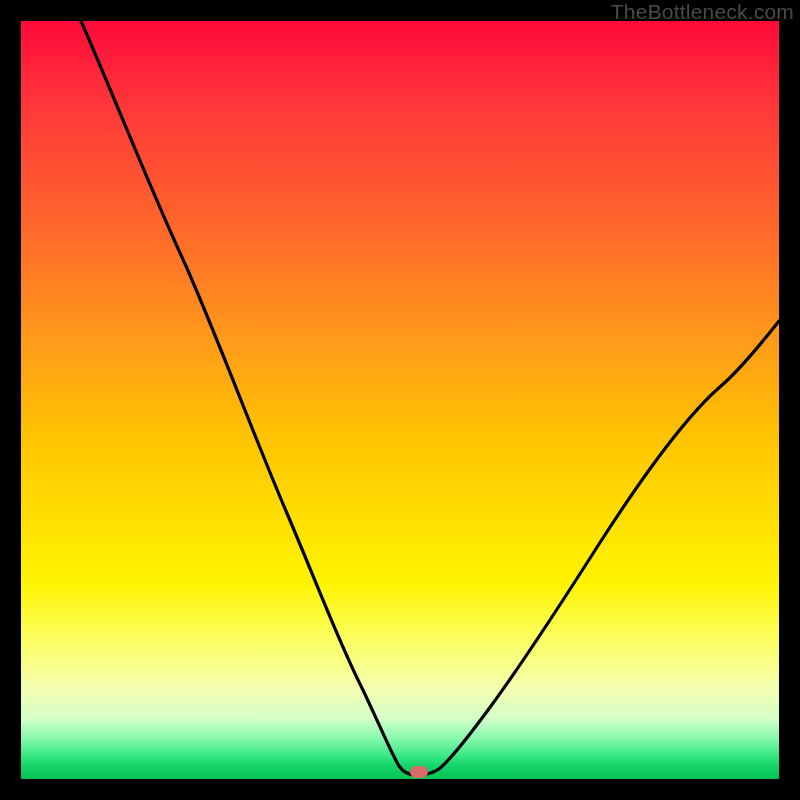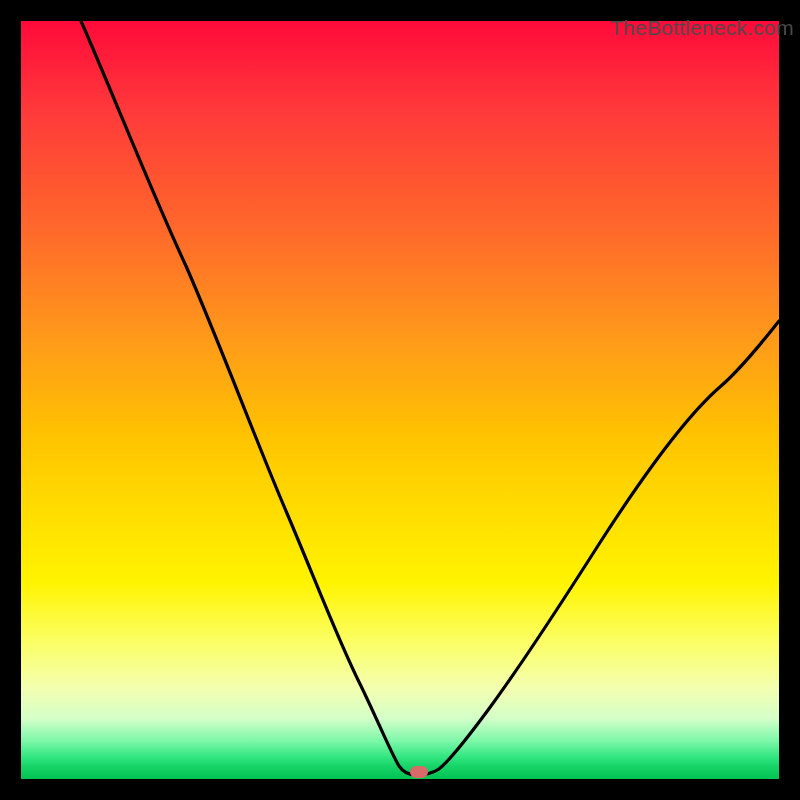--- a/index.html
+++ b/index.html
@@ -38,21 +38,21 @@
       #f4ffb0 88%,
       #d4ffc8 92%,
       #7cf7a8 95%,
       #2fe57e 97.2%,
       #18d468 98.3%,
       #00c351 100%
     );
   }
   .watermark {
     position: absolute;
-    top: 16px;
+    top: 0;
     right: 6px;
     color: #4a4a4a;
     font-size: 21px;
     font-weight: 500;
     letter-spacing: 0.2px;
     user-select: none;
     margin-left: 39px;
   }
   .curve-svg {
     position: absolute;

